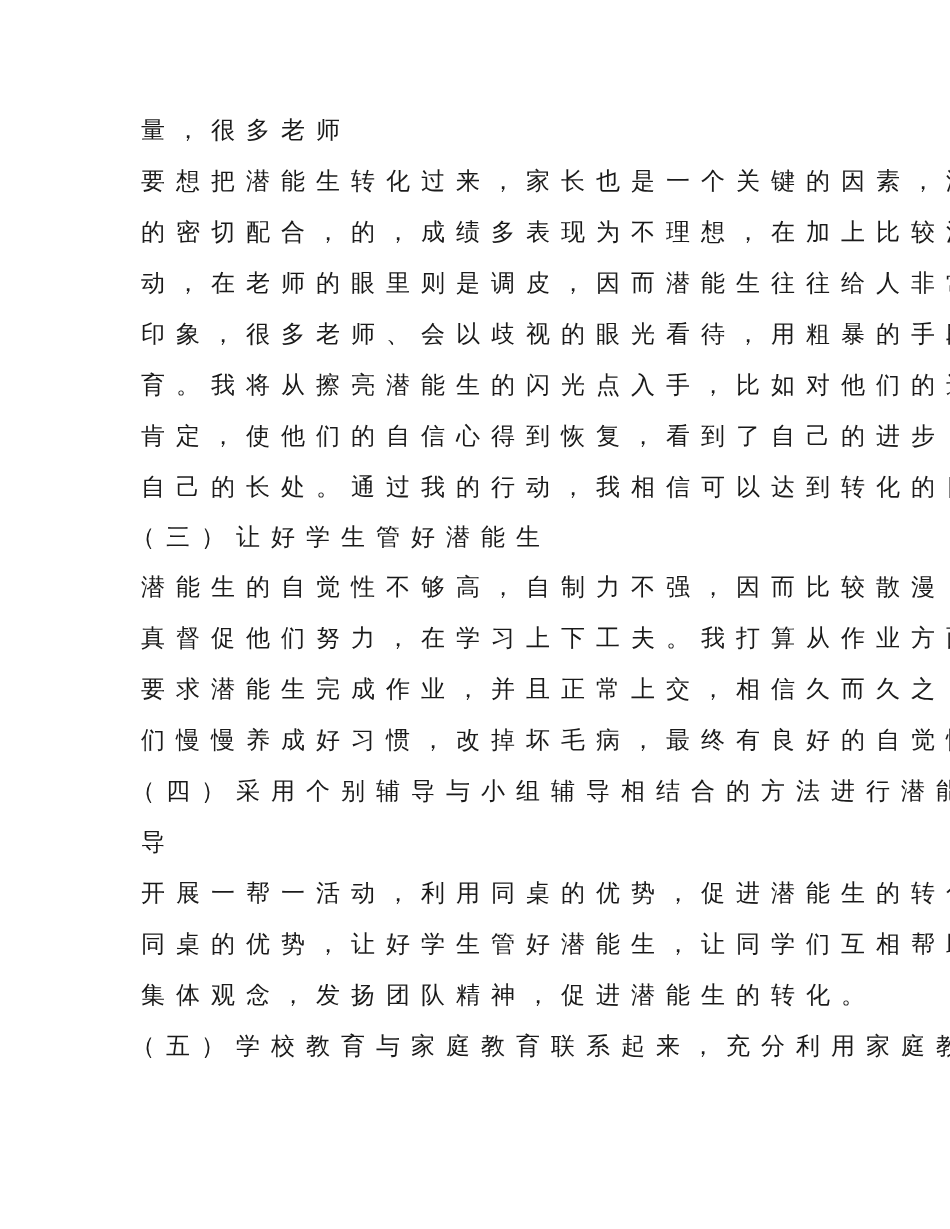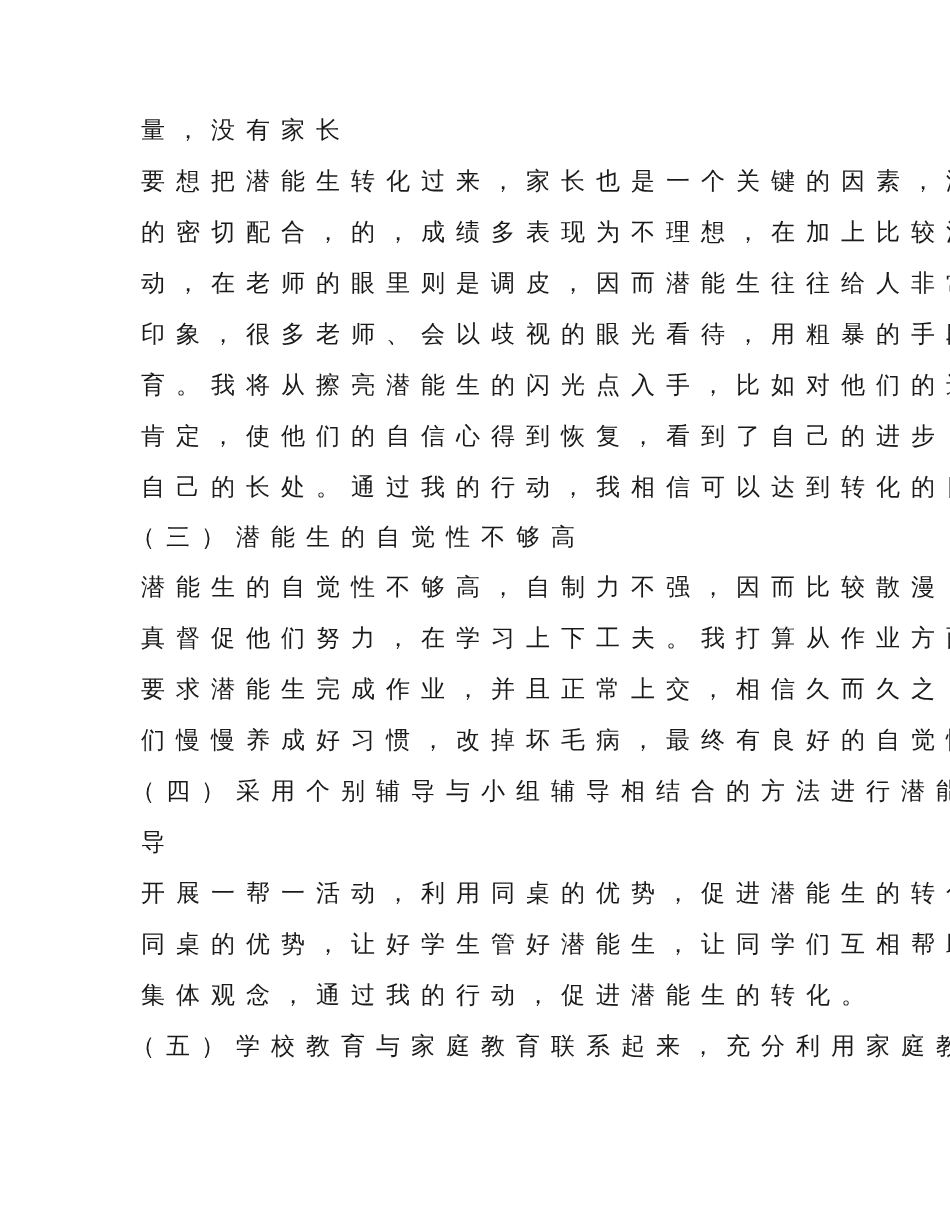--- a/index.html
+++ b/index.html
@@ -34,32 +34,32 @@
       margin-left: -10px;
     }
     .line.tight {
       height: 50px;
     }
   </style>
 </head>
 <body>
 
 <div class="page">
-  <div class="line">量，没有家长</div>
+  <div class="line">量，很多老师</div>
   <div class="line">要想把潜能生转化过来，家长也是一个关键的因素，没有家长</div>
   <div class="line">的密切配合，的，成绩多表现为不理想，在加上比较活泼好</div>
   <div class="line">动，在老师的眼里则是调皮，因而潜能生往往给人非常不好的</div>
   <div class="line">印象，很多老师、会以歧视的眼光看待，用粗暴的手段进行教</div>
   <div class="line">育。我将从擦亮潜能生的闪光点入手，比如对他们的进步给予</div>
   <div class="line">肯定，使他们的自信心得到恢复，看到了自己的进步，看到了</div>
   <div class="line tight">自己的长处。通过我的行动，我相信可以达到转化的目的。</div>
-  <div class="line heading tight">（三）潜能生的自觉性不够高</div>
+  <div class="line heading tight">（三）让好学生管好潜能生</div>
   <div class="line">潜能生的自觉性不够高，自制力不强，因而比较散漫，我将认</div>
   <div class="line">真督促他们努力，在学习上下工夫。我打算从作业方面入手，</div>
   <div class="line">要求潜能生完成作业，并且正常上交，相信久而久之，会让他</div>
   <div class="line">们慢慢养成好习惯，改掉坏毛病，最终有良好的自觉性和学习</div>
   <div class="line heading">（四）采用个别辅导与小组辅导相结合的方法进行潜能生的辅</div>
   <div class="line">导</div>
   <div class="line">开展一帮一活动，利用同桌的优势，促进潜能生的转化。利用</div>
   <div class="line">同桌的优势，让好学生管好潜能生，让同学们互相帮助，增强</div>
-  <div class="line">集体观念，通过我的行动，促进潜能生的转化。</div>
+  <div class="line">集体观念，发扬团队精神，促进潜能生的转化。</div>
   <div class="line heading">（五）学校教育与家庭教育联系起来，充分利用家庭教育的力</div>
 </div>
 
 </body></html>

